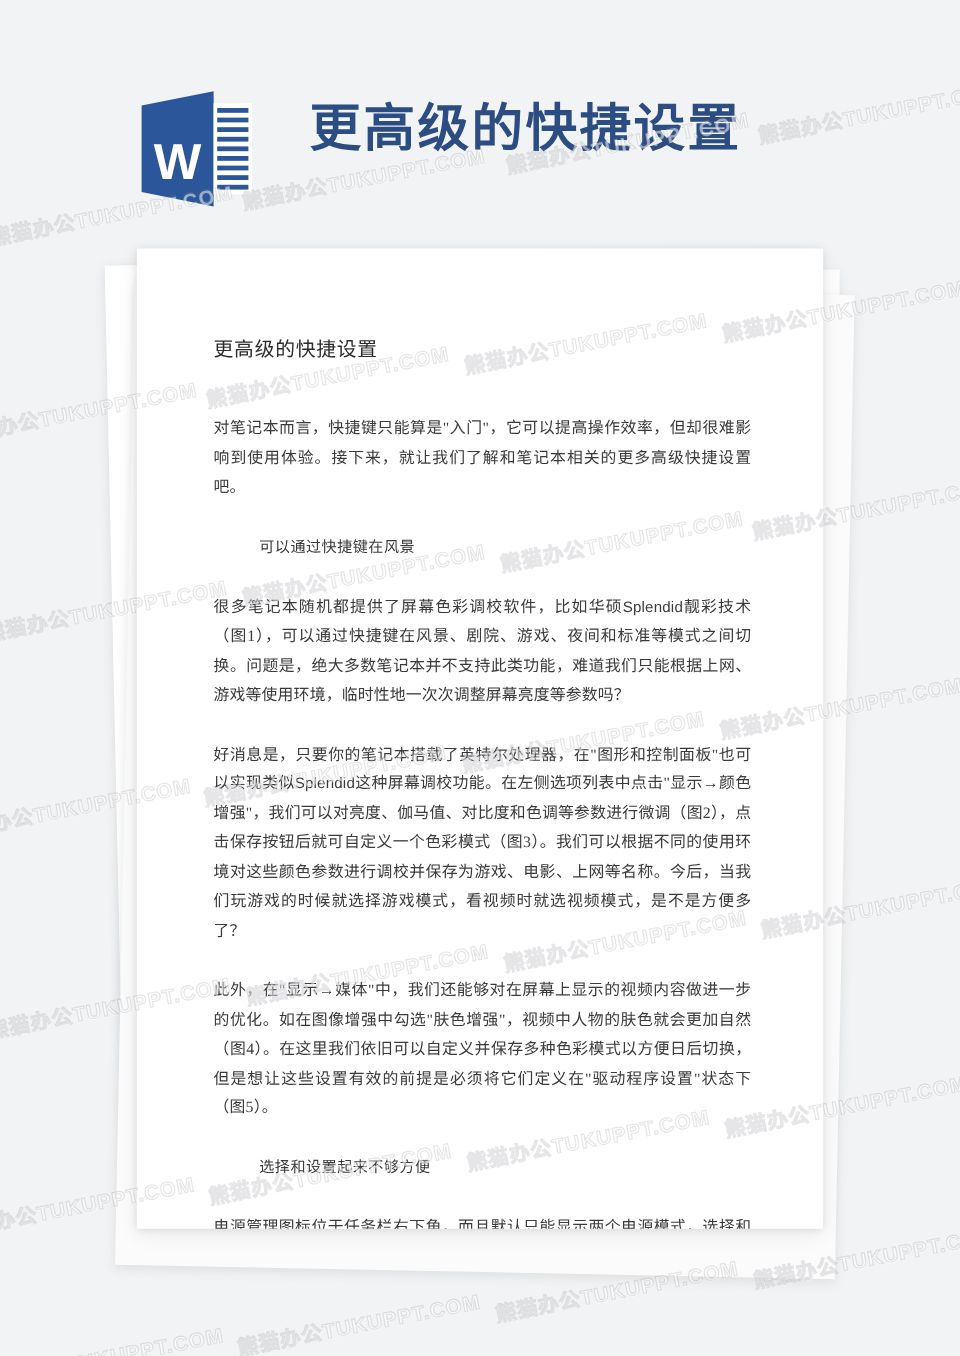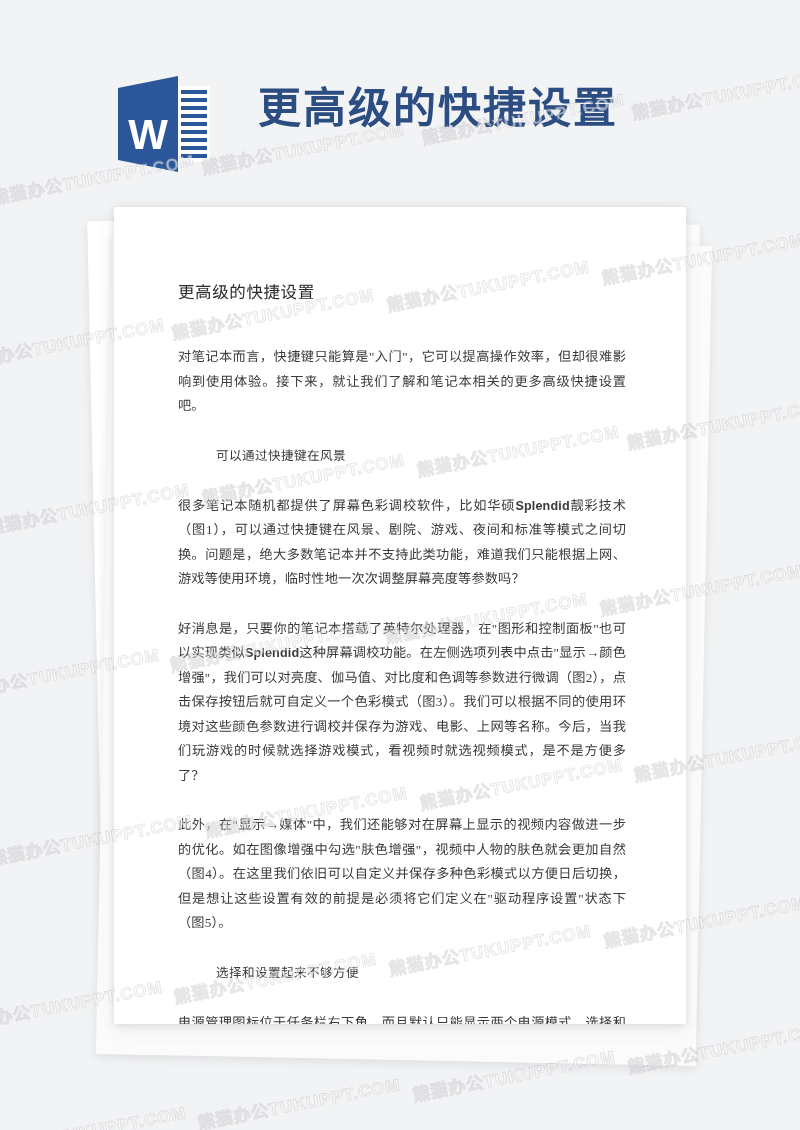--- a/index.html
+++ b/index.html
@@ -154,21 +154,21 @@
     font-family: "Liberation Serif", "DejaVu Serif", serif;
     font-size: 13.2px;
     line-height: 24.5px;
     color: #3a3a3a;
     margin: 0 0 25px 0;
     text-align: justify;
     letter-spacing: 0.15px;
   }
   .para b, .para .bold {
     font-family: "Liberation Sans", "DejaVu Sans", sans-serif;
-    font-weight: 700;
+    font-weight: 400;
     font-size: 12.6px;
   }
   .subhead {
     font-family: "Liberation Serif", "DejaVu Serif", serif;
     font-size: 12.6px;
     line-height: 24px;
     color: #3a3a3a;
     margin: 0 0 26px 0;
     padding-left: 38px;
     letter-spacing: 0.4px;

